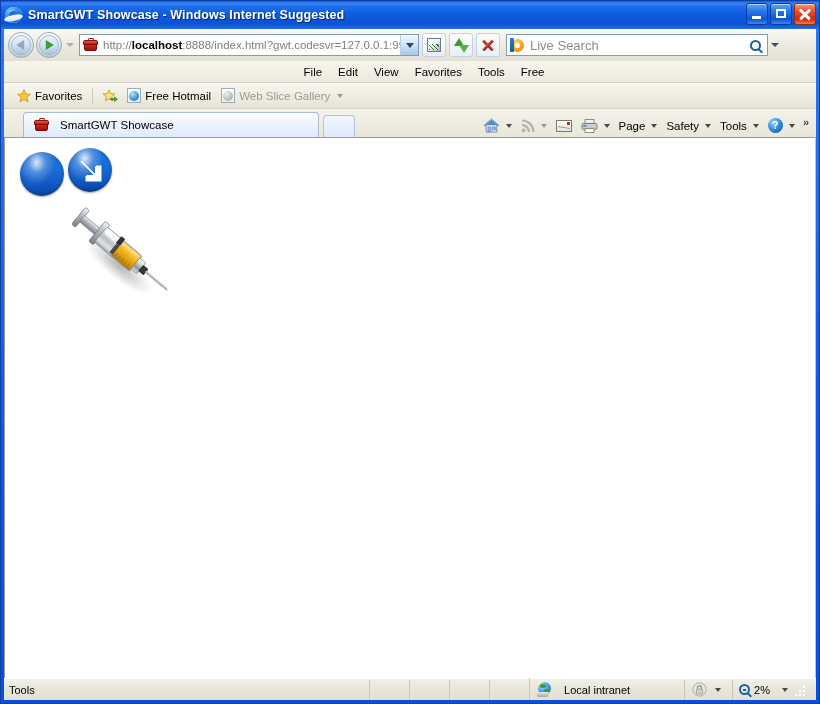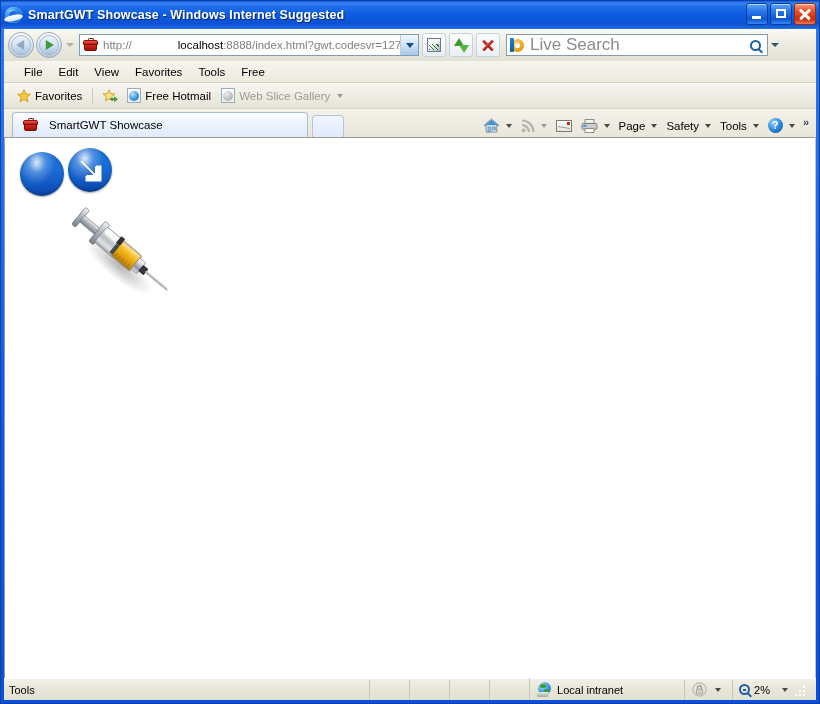--- a/index.html
+++ b/index.html
@@ -220,21 +220,21 @@
     border-radius: 2px 2px 0 0;
     box-sizing: border-box;
   }
   .url {
     font-size: 11.5px;
     color: #808080;
     white-space: nowrap;
     overflow: hidden;
     font-family: "Liberation Sans", sans-serif;
   }
-  .url b { color: #000; font-weight: normal; margin-left: 46px; }
+  .url b { color: #000; font-weight: bold; }
   .addr-drop {
     width: 18px;
     height: 20px;
     flex: 0 0 18px;
     margin-left: auto;
     background: linear-gradient(to bottom, #f4f9ff 0%, #cfe2f7 50%, #a9c9ea 100%);
     border-left: 1px solid #b9cde0;
     display: flex; align-items: center; justify-content: center;
     box-sizing: border-box;
   }
@@ -329,21 +329,21 @@
     background: #fff;
   }
   .bing-b .stem {
     position: absolute; left: 0px; top: 0px;
     width: 3.5px; height: 14px;
     background: linear-gradient(to bottom, #1b7fd6, #0b5ea8);
     border-radius: 1px;
   }
   .search-ph {
     color: #8c8c8c;
-    font-size: 17px;
+    font-size: 13px;
   }
   .gobtn {
     margin-left: auto;
     width: 24px; height: 20px;
     display: flex; align-items: center; justify-content: center;
     flex: 0 0 24px;
   }
   .mag {
     width: 11px; height: 11px;
     border: 2px solid #1c5fa8;
@@ -371,23 +371,24 @@
     border-top: 4px solid #34516d;
   }
 
   
   .menubar {
     height: 22px;
     flex: 0 0 22px;
     background: linear-gradient(to bottom, #f6f5ee 0%, #eceadd 100%);
     display: flex;
     align-items: center;
-    padding-left: 12px;
+    padding-left: 28px;
     border-bottom: 1px solid #d6d3c4;
     box-sizing: border-box;
+    justify-content: center;
   }
   .menu-item {
     font-size: 11.5px;
     color: #000;
     padding: 2px 8px;
     white-space: nowrap;
   }
 
   
   .favbar {
@@ -487,20 +488,21 @@
     height: 25px;
     box-sizing: border-box;
     background: linear-gradient(to bottom, #fdfeff 0%, #eef4fd 40%, #dfeafb 100%);
     border: 1px solid #a8bdd4;
     border-bottom: none;
     border-radius: 4px 4px 0 0;
     display: flex;
     align-items: center;
     padding-left: 7px;
     gap: 6px;
+    margin-left: 11px;
   }
   .tab-label {
     font-size: 11.5px;
     color: #000;
     white-space: nowrap;
   }
   .newtab {
     width: 32px;
     height: 22px;
     margin-left: 4px;
@@ -637,21 +639,21 @@
   .status-cell {
     width: 40px;
     height: 20px;
     border-left: 1px solid #c9c6b8;
     box-sizing: border-box;
     flex: 0 0 40px;
   }
   .zone-cell {
     display: flex;
     align-items: center;
-    gap: 5px;
+    gap: 12px;
     height: 29px;
     padding: 0 8px 0 7px;
     border-left: 1px solid #c9c6b8;
     box-sizing: border-box;
     flex: 0 0 155px;
   }
   .globe-ico {
     width: 15px; height: 15px;
     position: relative;
     flex: 0 0 15px;

